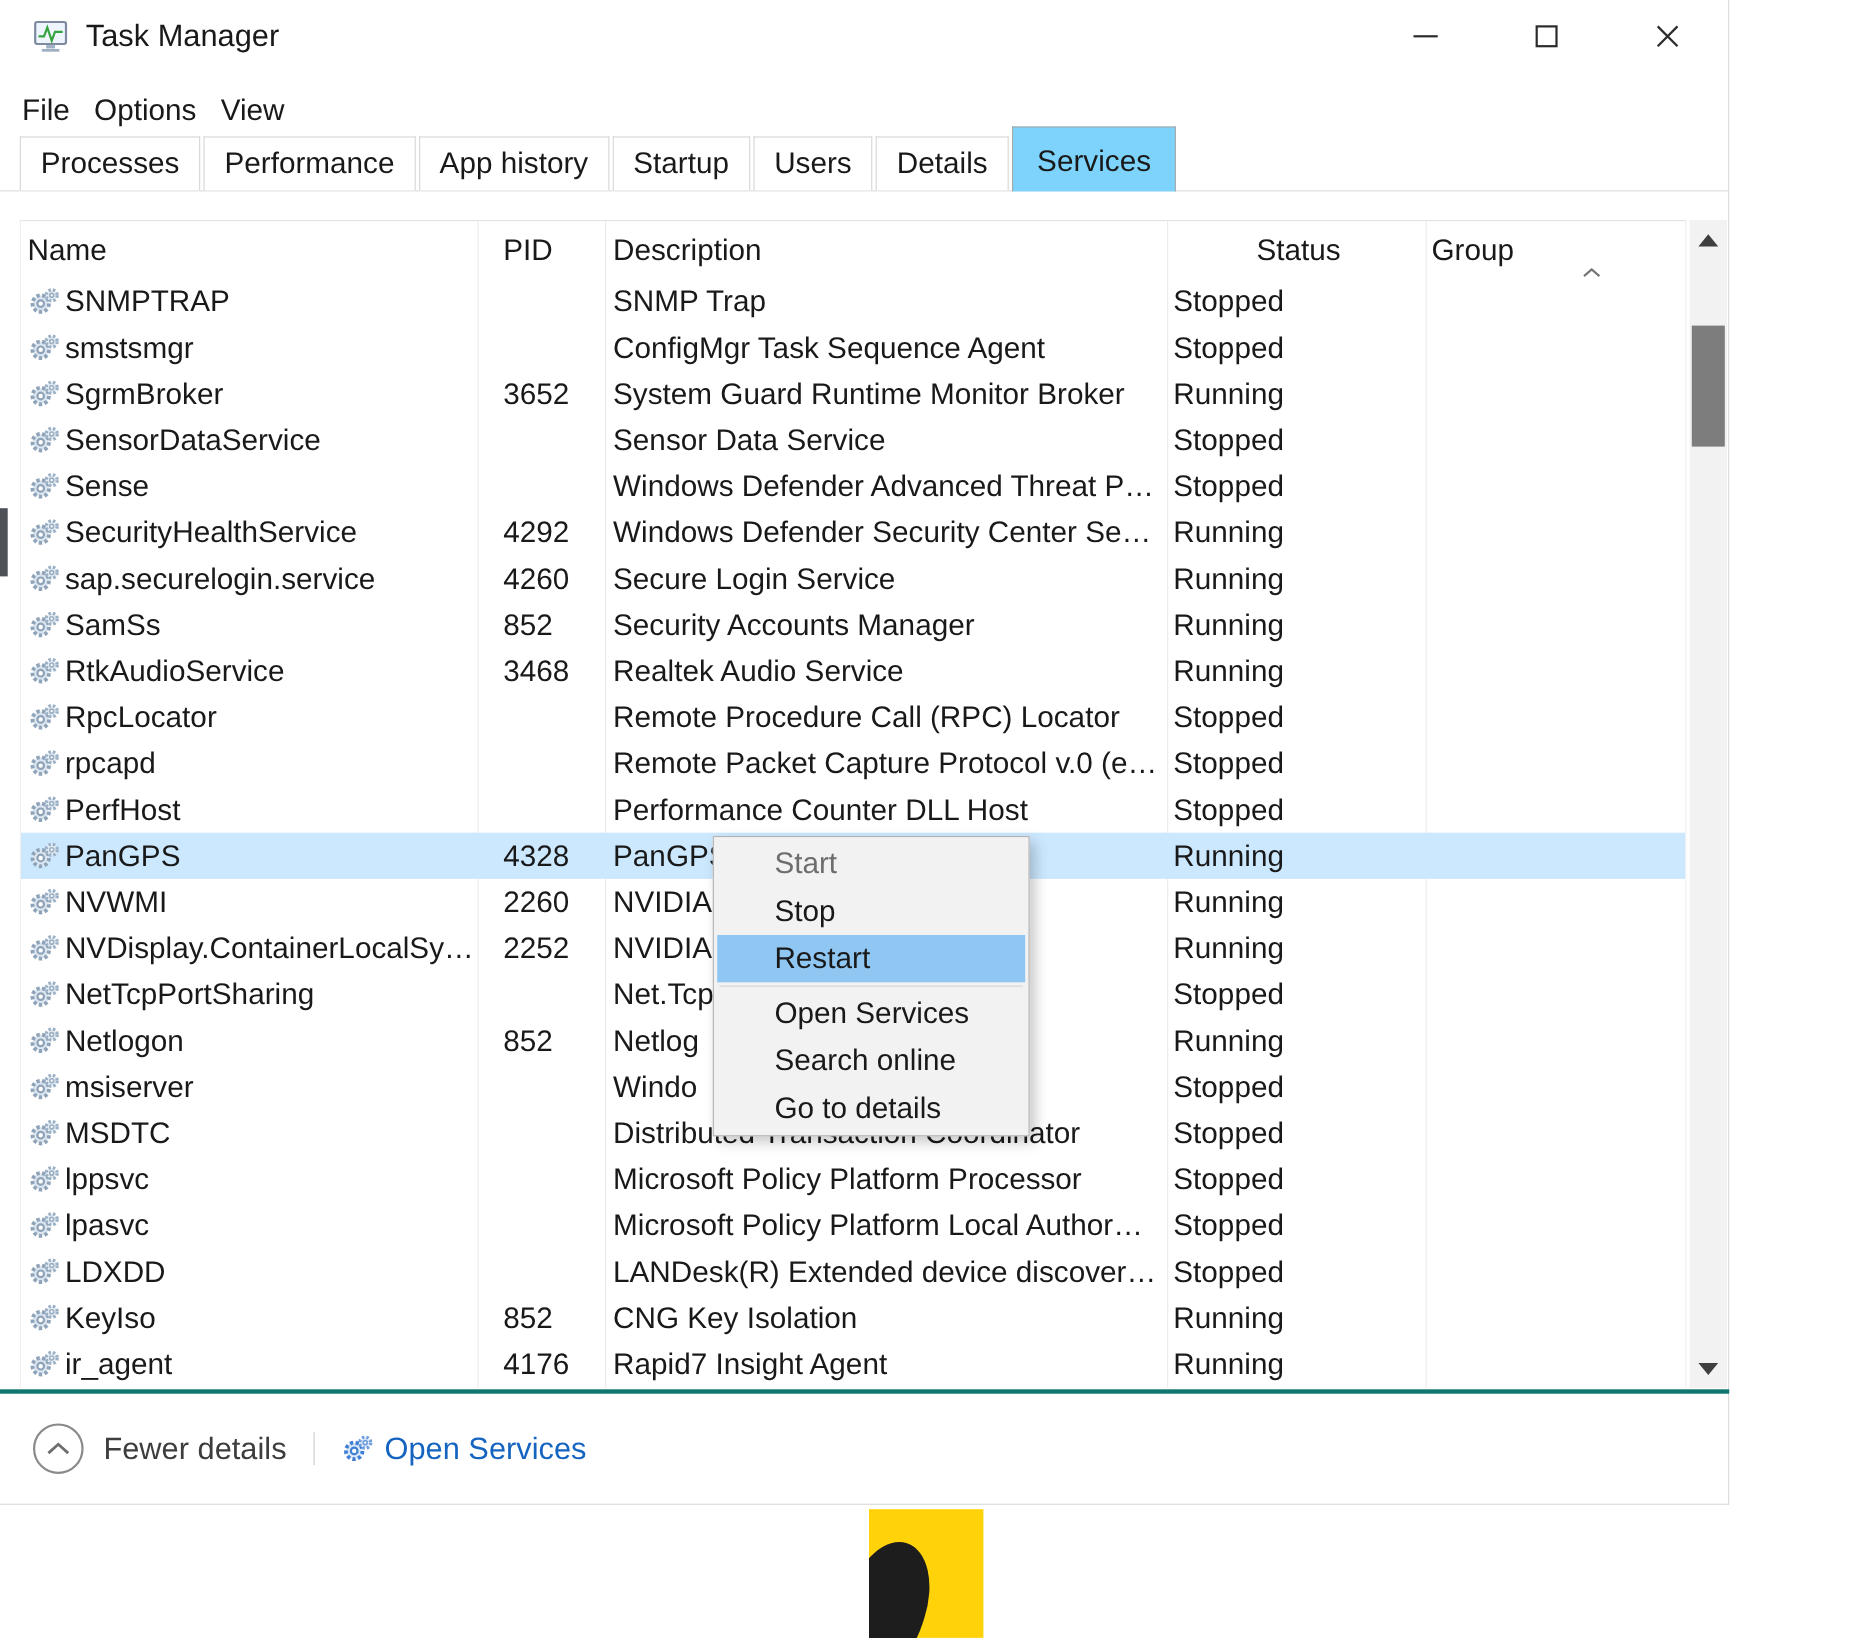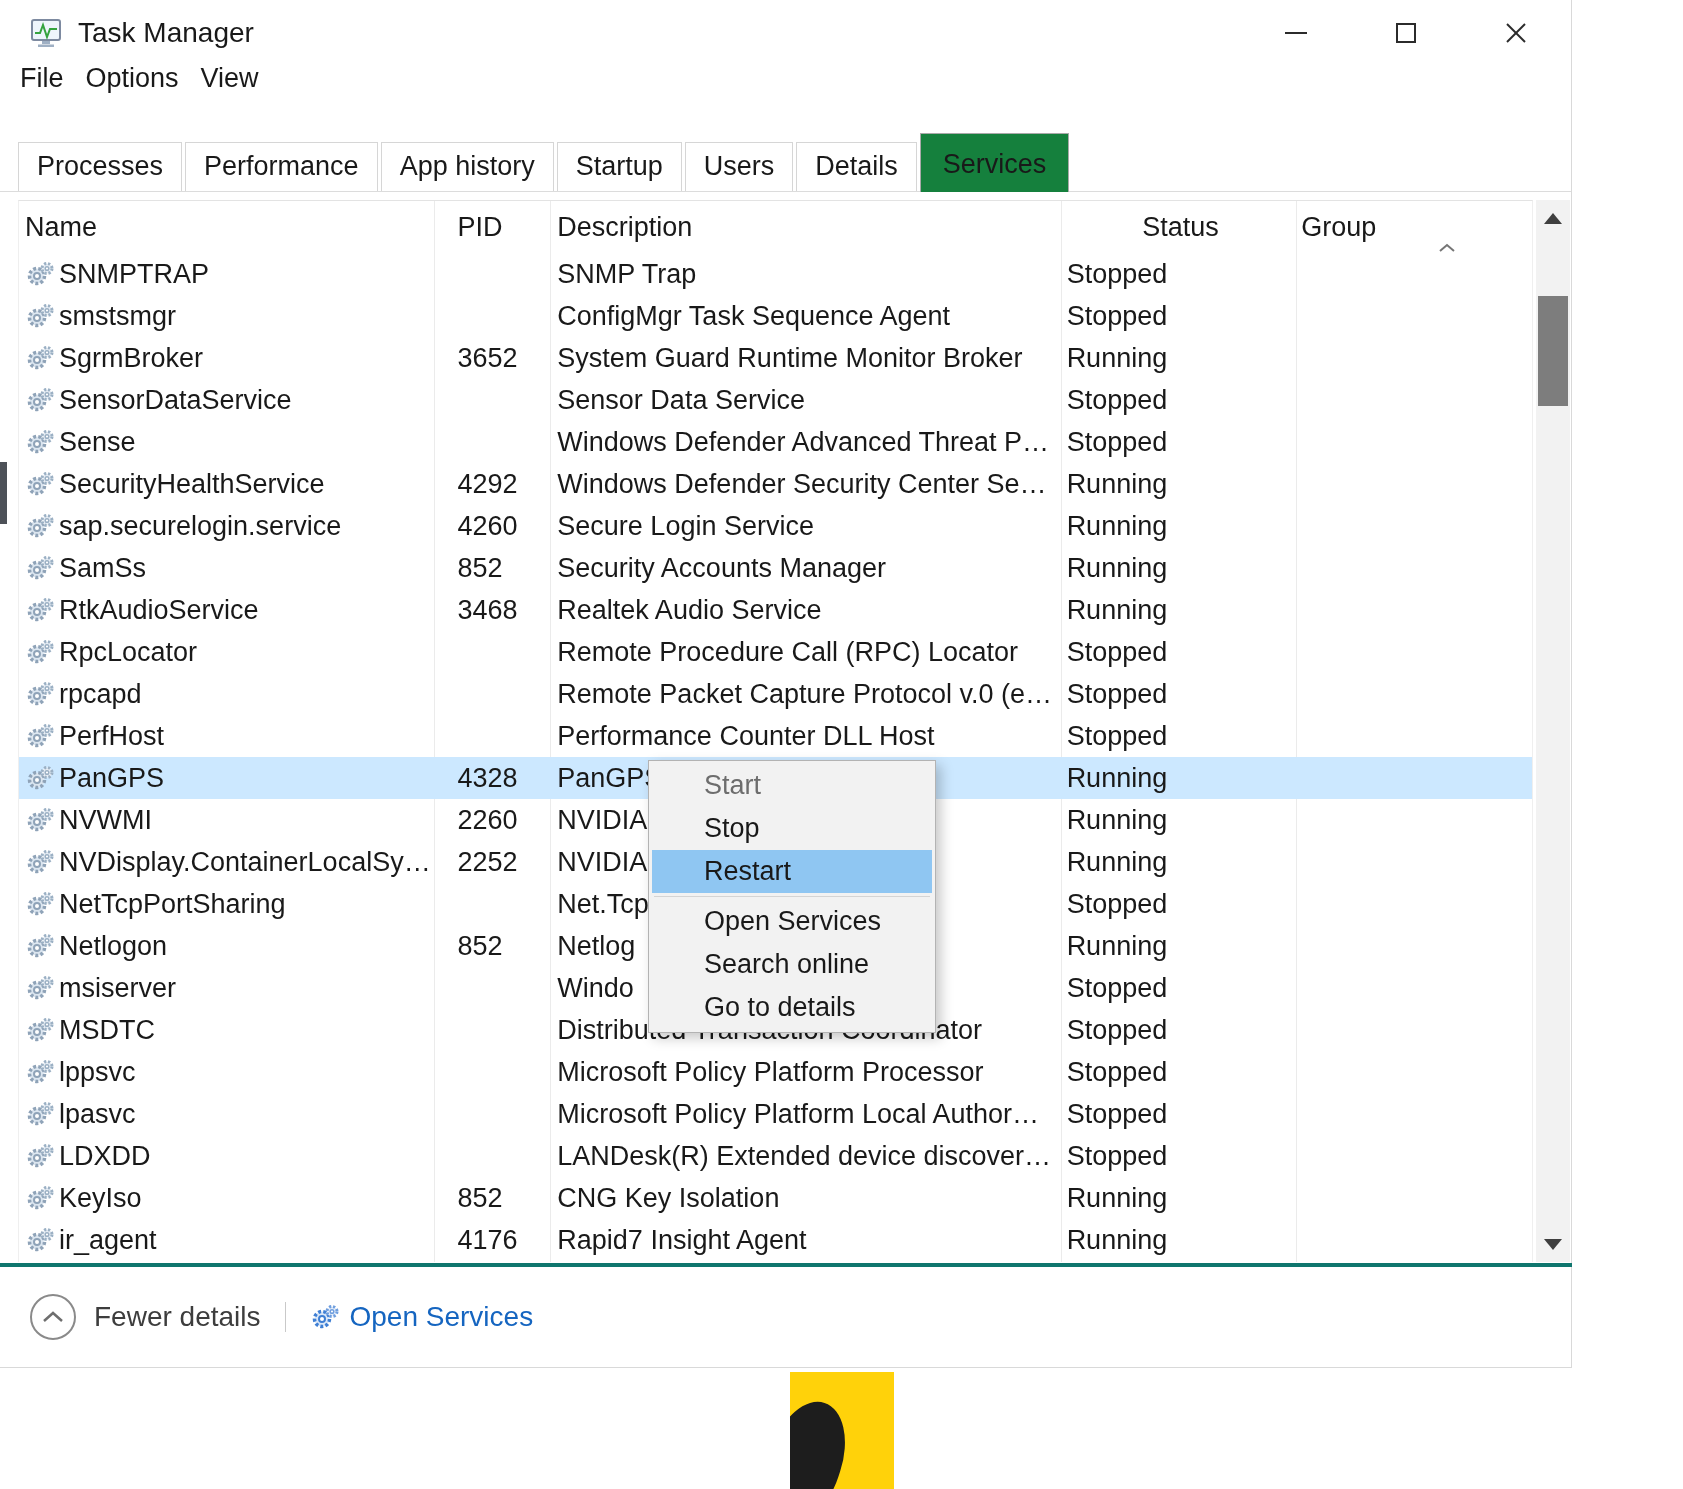--- a/index.html
+++ b/index.html
@@ -12,29 +12,29 @@
   
   .titlebar { position:absolute; left:0; top:0; width:100%; height:66px; display:flex; align-items:center; }
   .app-icon { margin-left:30px; display:flex; }
   .title { margin-left:14px; font-size:28px; }
   .win-controls { position:absolute; right:0; top:0; height:66px; display:flex; }
   .win-btn { width:110px; height:66px; display:flex; align-items:center; justify-content:center; cursor:default; }
   .min-glyph { width:22px; height:2px; background:#2b2b2b; }
   .max-glyph { width:20px; height:20px; border:2px solid #2b2b2b; }
 
   
-  .menubar { position:absolute; left:0; top:54px; height:48px; display:flex; align-items:center;
+  .menubar { position:absolute; left:0; top:76px; height:48px; display:flex; align-items:center;
              padding-left:20px; gap:22px; font-size:27px; }
 
   
-  .tabbar { position:absolute; left:0; top:130px; width:100%; height:62px; border-bottom:1px solid #dcdcdc;
+  .tabbar { position:absolute; left:0; top:112px; width:100%; height:62px; border-bottom:1px solid #dcdcdc;
             padding-left:18px; display:flex; align-items:flex-end; }
   .tab { font-size:27px; padding:8px 18px 9px; border:1px solid #d6d6d6; border-bottom:none;
          margin-right:3px; background:#fff; white-space:nowrap; }
-  .tab.active { padding:15px 22px 12px; border-color:#a9a9a9; margin-bottom:-1px; z-index:2; background:#15803d; }
+  .tab.active { padding:15px 22px 12px; border-color:#a9a9a9; margin-bottom:-1px; z-index:2; background:#7dd3fc; }
 
   
   .table { position:absolute; left:18px; top:200px; width:1515px; height:1062px;
            border-top:1px solid #e3e3e3; border-left:1px solid #efefef; border-right:1px solid #efefef;
            font-size:27px; overflow:hidden; }
   .gridline { position:absolute; top:0; bottom:0; width:1px; background:#ebebeb; }
   .gl1 { left:415px; } .gl2 { left:531px; } .gl3 { left:1042px; } .gl4 { left:1277px; }
   .table-header { position:absolute; left:0; top:0; width:100%; height:52px; display:flex; align-items:center; }
   .hcell { height:52px; line-height:52px; white-space:nowrap; overflow:hidden; }
   .table-body { position:absolute; left:0; top:52px; width:100%; }

